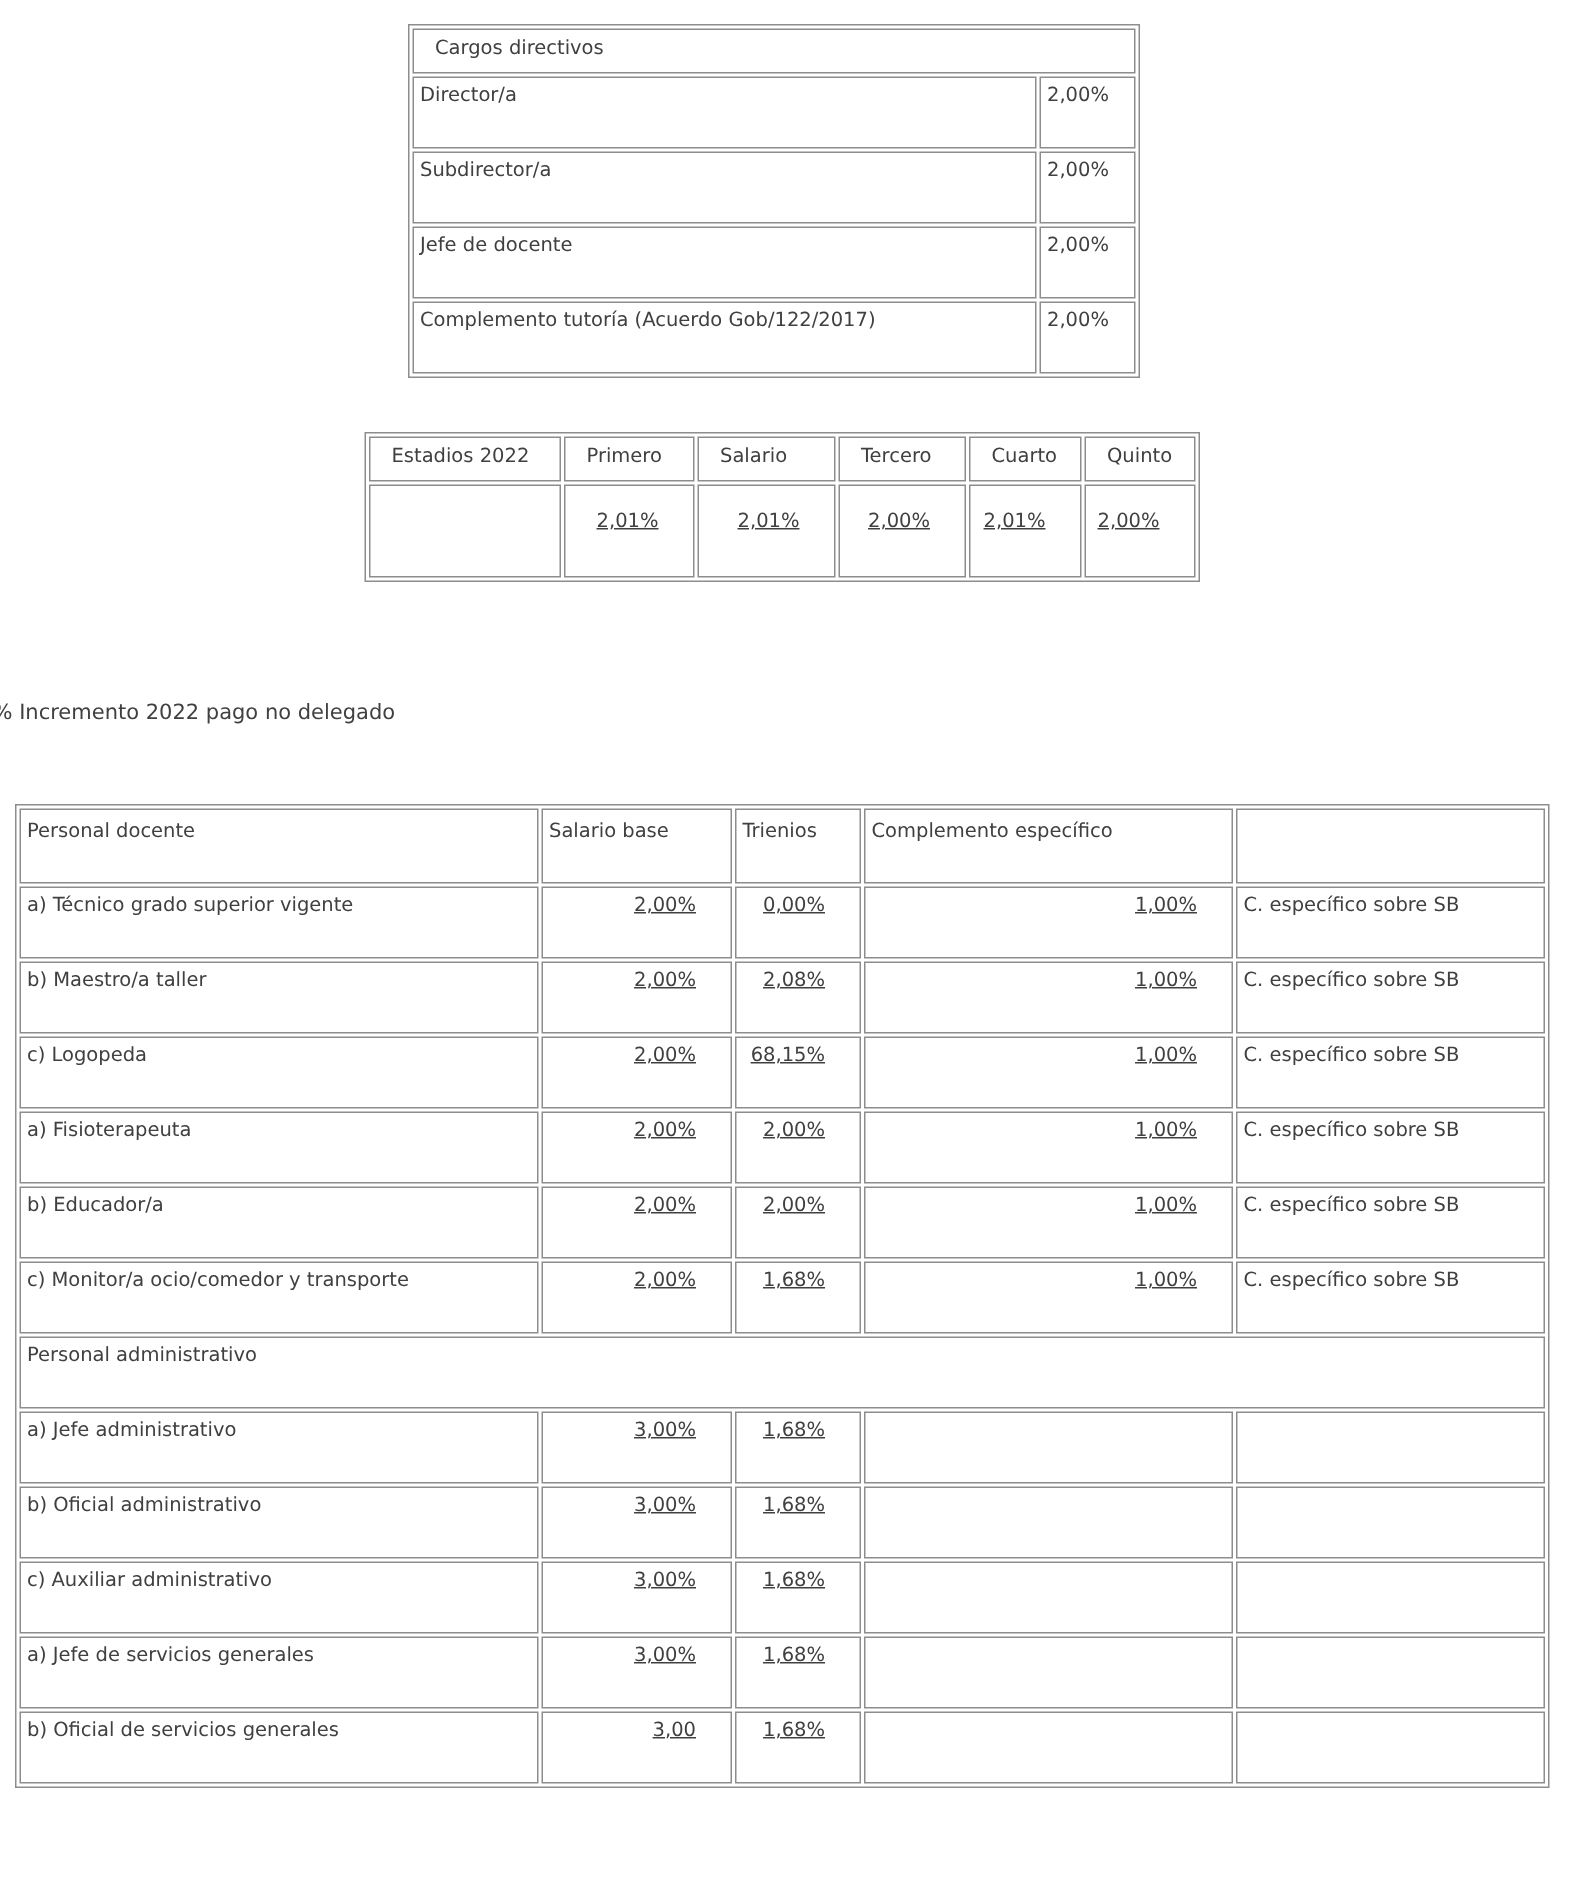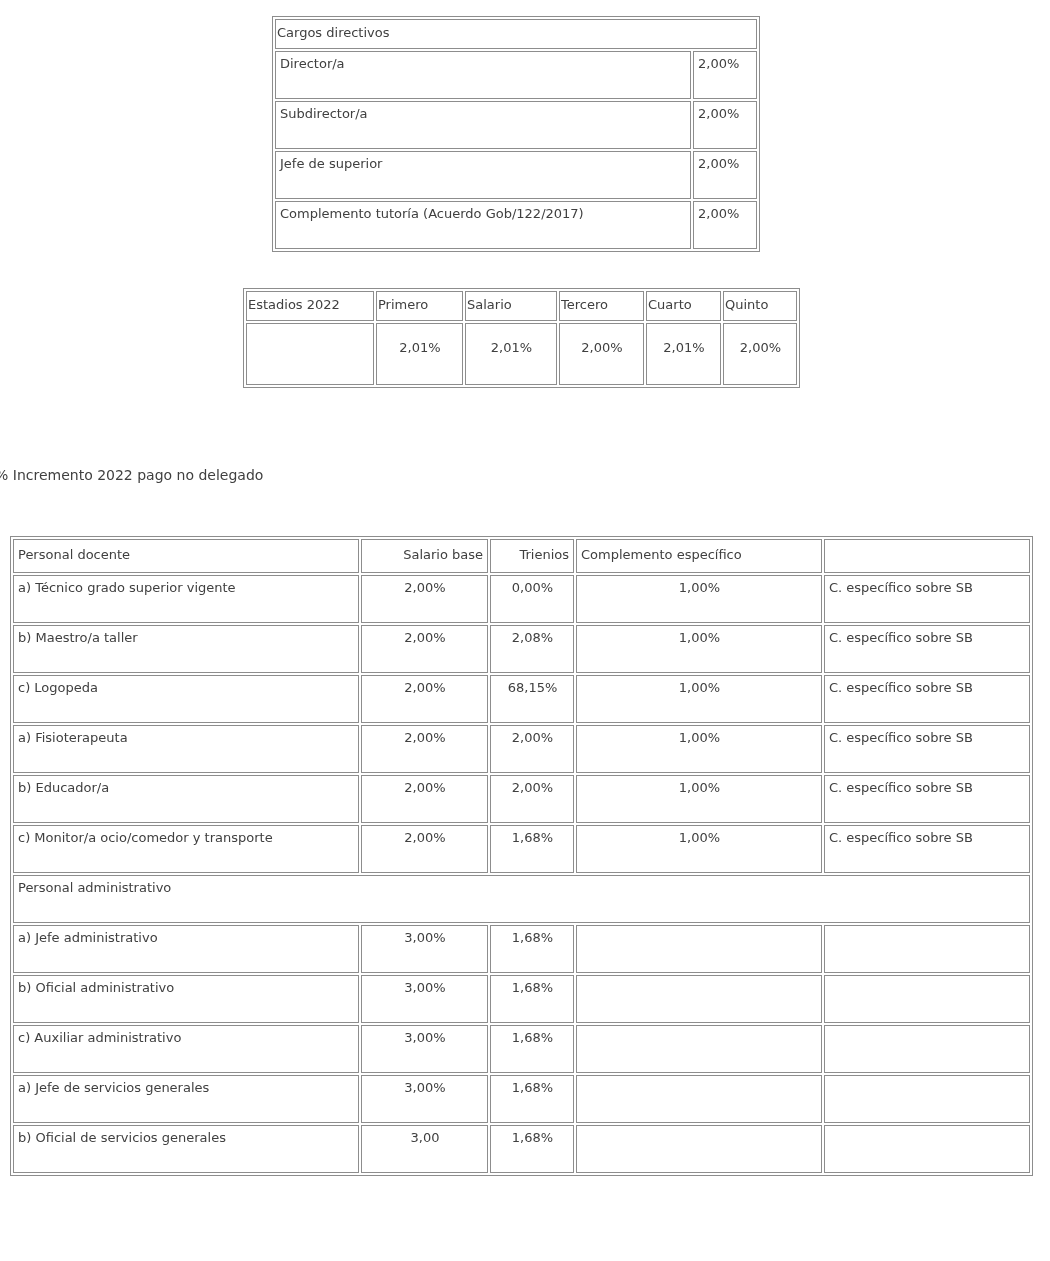--- a/index.html
+++ b/index.html
@@ -20,26 +20,26 @@
   }
   td {
     border: 1px solid #8d8d8d;
     vertical-align: top;
     line-height: 16px;
     padding: 4px;
     overflow: hidden;
     white-space: nowrap;
   }
   .bold { font-weight: normal; }
-  .hdr  { padding: 5px 1px 7px; }
-  .hdr2 { padding: 7px 4px 9px; }
+  .hdr  { padding: 5px 14px 7px; }
+  .hdr2 { padding: 7px 4px 25px; }
   .tall { padding: 4px 4px 26px; }
   .tall2{ padding: 16px 4px 28px; }
-  .num  { text-align: center; padding-right: 3px; }
-  .ctr  { text-align: right; margin-top: 16px; }
+  .num  { text-align: right; padding-right: 23px; text-decoration: underline; }
+  .ctr  { text-align: left; margin-top: 16px; }
   .cargos-table   { margin: 16px 0 0 272px; }
   .estadios-table { margin: 36px 0 0 243px; }
   .heading        { margin: 78px 0 0 -5px; font-size: 14px; line-height: 18px; }
   .personal-table { margin: 52px 0 0 10px; }
 </style>
 </head>
 <body>
 
 <div>
 
@@ -54,21 +54,21 @@
       </tr>
       <tr>
         <td class="tall">Director/a</td>
         <td class="tall">2,00%</td>
       </tr>
       <tr>
         <td class="tall">Subdirector/a</td>
         <td class="tall">2,00%</td>
       </tr>
       <tr>
-        <td class="tall">Jefe de superior</td>
+        <td class="tall">Jefe de docente</td>
         <td class="tall">2,00%</td>
       </tr>
       <tr>
         <td class="tall">Complemento tutoría (Acuerdo Gob/122/2017)</td>
         <td class="tall">2,00%</td>
       </tr>
     </tbody>
   </table>
 
   <table class="estadios-table">

